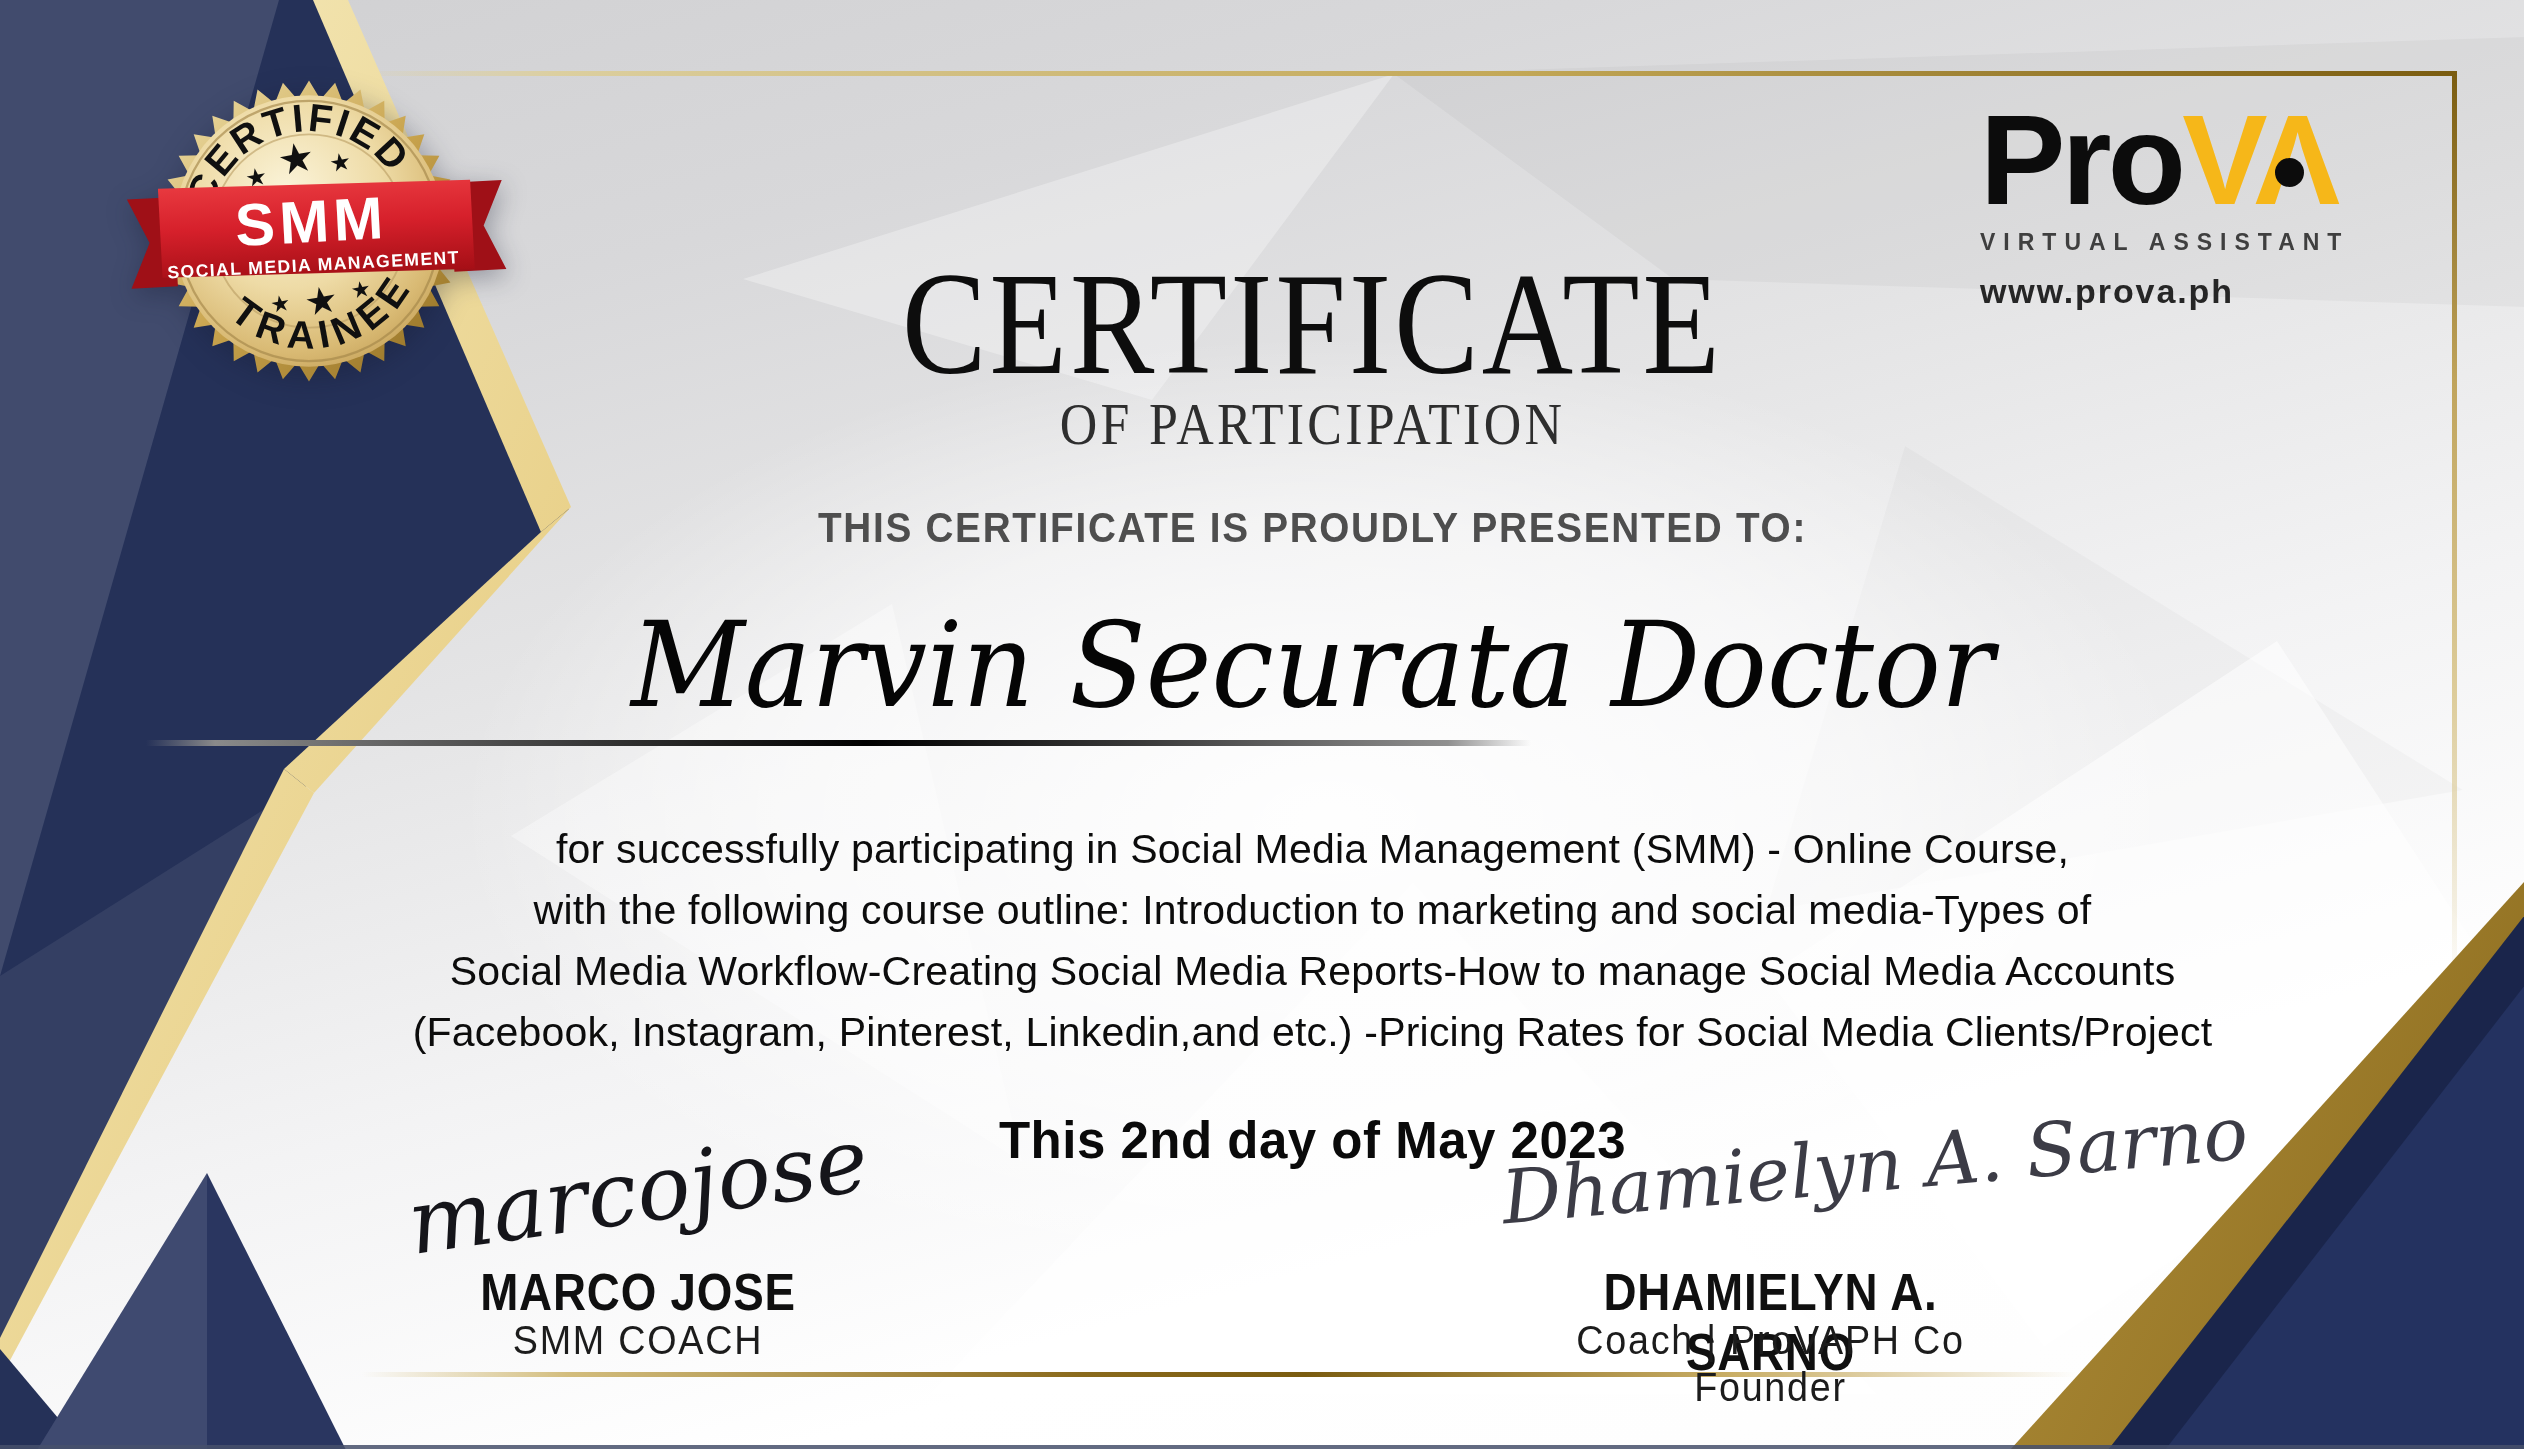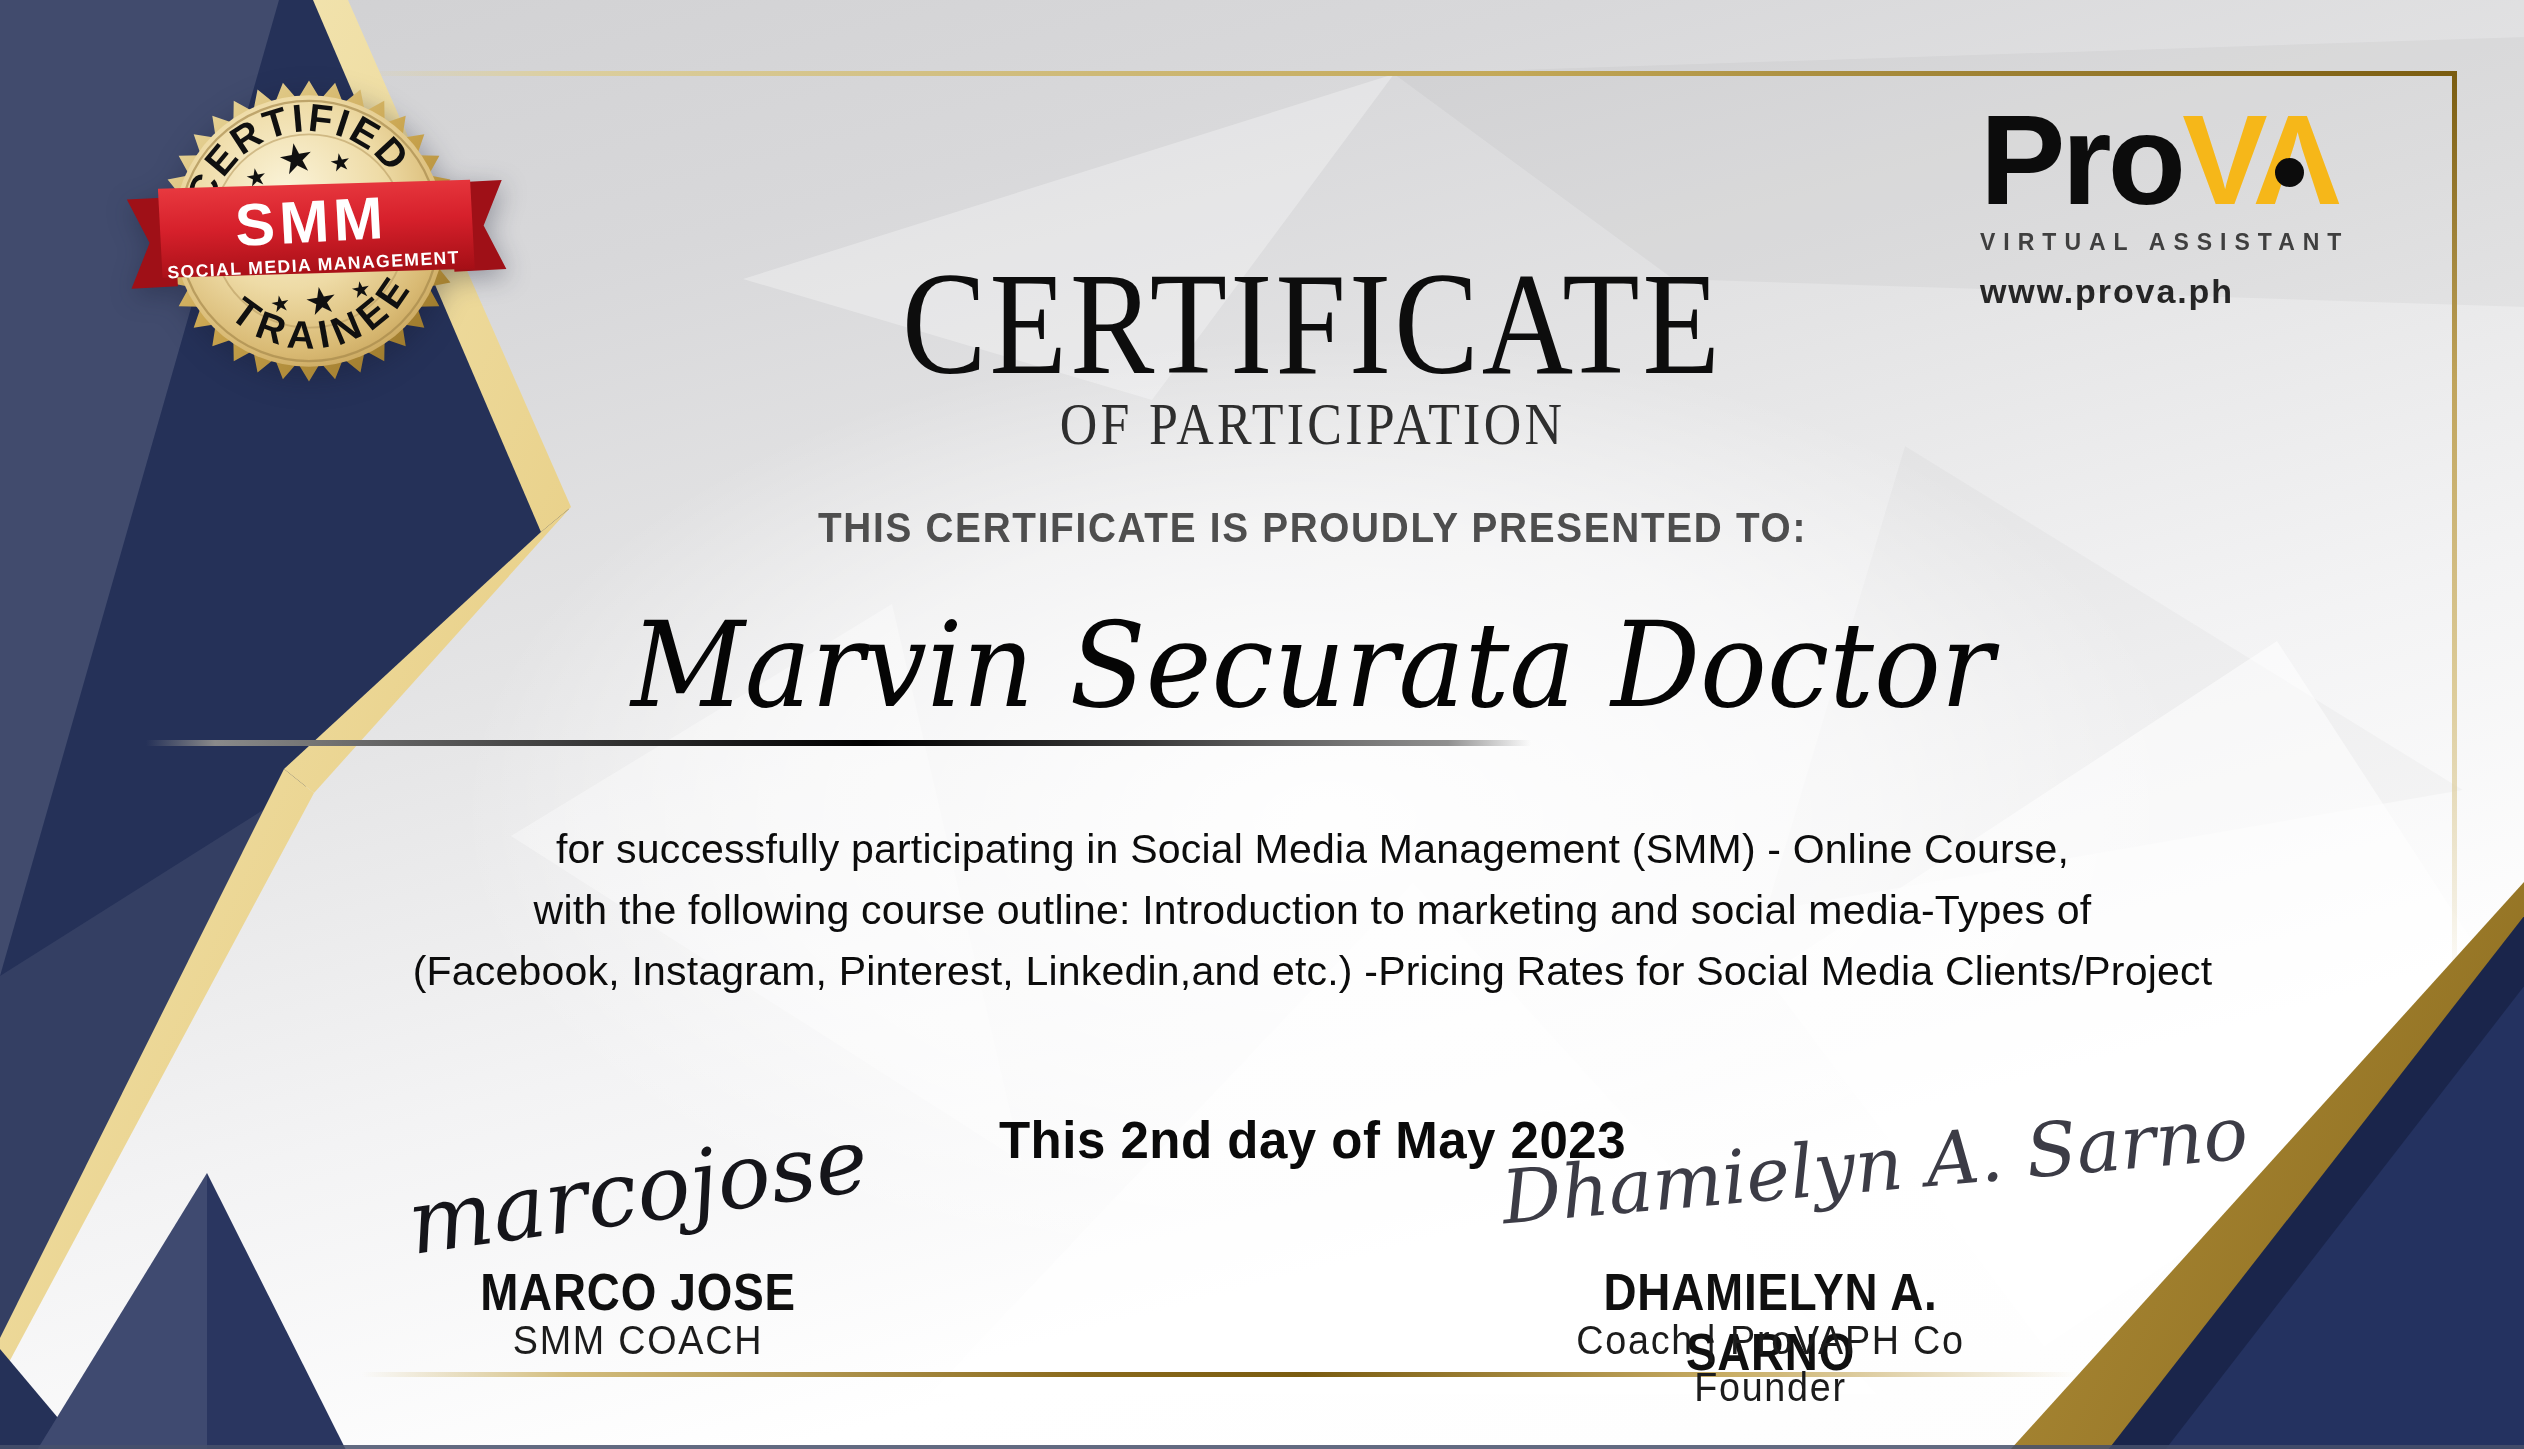--- a/index.html
+++ b/index.html
@@ -187,20 +187,21 @@
 
   <div class="content">
     <div class="title">CERTIFICATE</div>
     <div class="subtitle">OF PARTICIPATION</div>
     <div class="presented">THIS CERTIFICATE IS PROUDLY PRESENTED TO:</div>
     <div class="recipient">Marvin Securata Doctor</div>
     <div class="name-line"></div>
     <div class="body">
       <div>for successfully participating in Social Media Management (SMM) - Online Course,</div>
       <div>with the following course outline: Introduction to marketing and social media-Types of</div>
+      <div>Social Media Workflow-Creating Social Media Reports-How to manage Social Media Accounts</div>
       <div>(Facebook, Instagram, Pinterest, Linkedin,and etc.) -Pricing Rates for Social Media Clients/Project</div>
     </div>
     <div class="date">This 2nd day of May 2023</div>
   </div>
 
   <div class="sig sig-left">
     <div class="script script-l">marcojose</div>
     <div class="sig-name sig-name-l">MARCO JOSE</div>
     <div class="sig-role sig-role-l">SMM COACH</div>
   </div>

